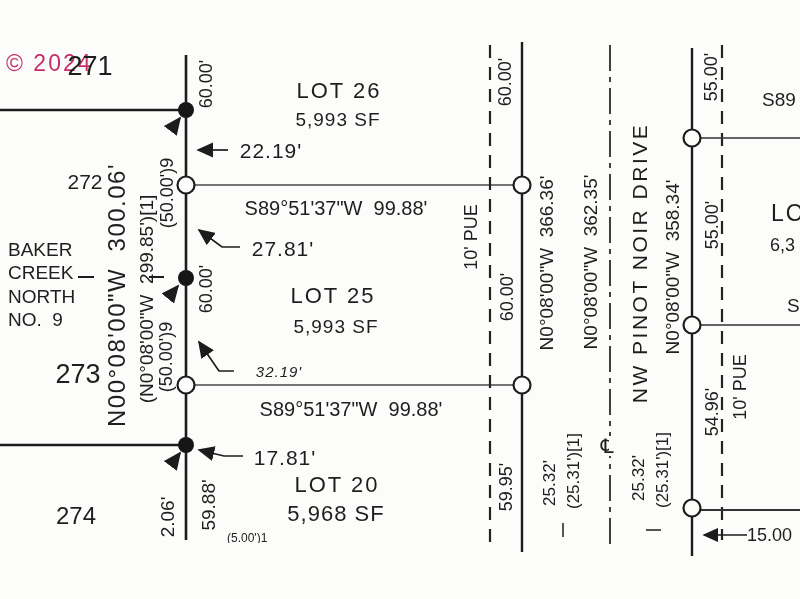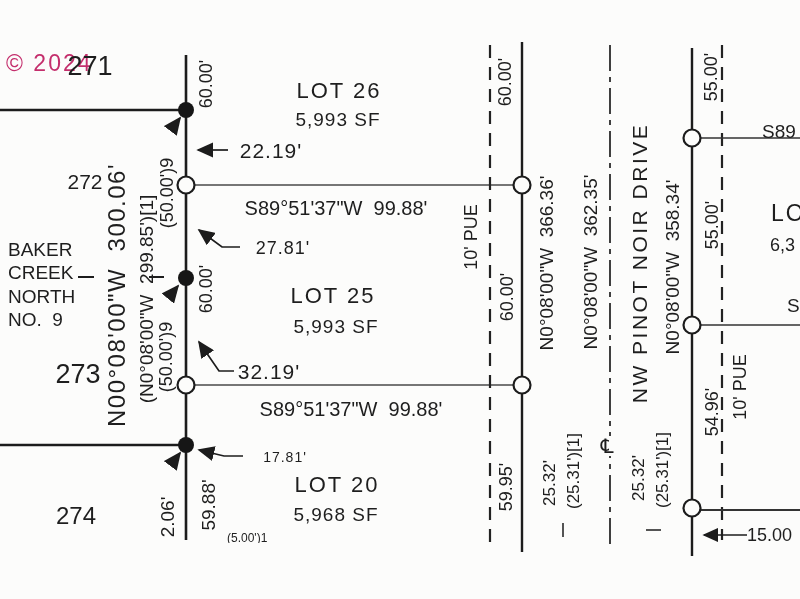--- a/index.html
+++ b/index.html
@@ -85,35 +85,35 @@
   <div class="t it" style="left:8px;top:240px;font-size:19px;">BAKER</div>
   <div class="t it" style="left:8px;top:263px;font-size:19px;">CREEK</div>
   <div class="t it" style="left:8px;top:287px;font-size:19px;">NORTH</div>
   <div class="t it" style="left:8px;top:310px;font-size:19px;">NO.  9</div>
 
   <div class="t c" style="left:339px;top:91px;font-size:22px;letter-spacing:2px;">LOT 26</div>
   <div class="t c" style="left:338px;top:119px;font-size:19px;letter-spacing:1px;">5,993 SF</div>
   <div class="t c" style="left:333px;top:296px;font-size:22px;letter-spacing:2px;">LOT 25</div>
   <div class="t c" style="left:336px;top:326px;font-size:19px;letter-spacing:1px;">5,993 SF</div>
   <div class="t c" style="left:337px;top:485px;font-size:22px;letter-spacing:2px;">LOT 20</div>
-  <div class="t c" style="left:336px;top:514px;font-size:19px;letter-spacing:1px;">5,968 SF</div>
+  <div class="t c" style="left:336px;top:514px;font-size:22px;letter-spacing:1px;">5,968 SF</div>
   <div class="clip" style="left:227px;top:528px;width:95px;">
     <span class="t" style="position:static;font-size:12px;">(5.00')1</span>
   </div>
 
   <div class="t" style="left:771px;top:202px;font-size:23px;letter-spacing:2px;">LO</div>
   <div class="t" style="left:770px;top:236px;font-size:18px;">6,3</div>
 
   <div class="t c" style="left:336px;top:208px;font-size:20px;">S89°51'37"W  99.88'</div>
   <div class="t c" style="left:351px;top:409px;font-size:20px;">S89°51'37"W  99.88'</div>
 
   <div class="t c" style="left:271px;top:150px;font-size:21px;letter-spacing:1px;">22.19'</div>
-  <div class="t c" style="left:283px;top:248px;font-size:18px;letter-spacing:1px;">27.81'</div>
-  <div class="t c" style="left:269px;top:371px;font-size:21px;letter-spacing:1px;">32.19'</div>
-  <div class="t c" style="left:285px;top:457px;font-size:14px;letter-spacing:1px;">17.81'</div>
+  <div class="t c" style="left:283px;top:248px;font-size:21px;letter-spacing:1px;">27.81'</div>
+  <div class="t c" style="left:279px;top:371px;font-size:15px;letter-spacing:1px;font-style:italic;">32.19'</div>
+  <div class="t c" style="left:285px;top:457px;font-size:21px;letter-spacing:1px;">17.81'</div>
 
   <div class="t r" style="left:117px;top:295px;font-size:24px;letter-spacing:1.5px;">N00°08'00"W  300.06'</div>
   <div class="t r" style="left:146px;top:299px;font-size:19px;">(N0°08'00"W  299.85')[1]</div>
   <div class="t r" style="left:167px;top:193px;font-size:18px;">(50.00')9</div>
   <div class="t r" style="left:166px;top:357px;font-size:18px;">(50.00')9</div>
   <div class="t r" style="left:206px;top:84px;font-size:18px;">60.00'</div>
   <div class="t r" style="left:206px;top:289px;font-size:18px;">60.00'</div>
   <div class="t r" style="left:208px;top:505px;font-size:19px;">59.88'</div>
   <div class="t r" style="left:167px;top:517px;font-size:19px;">2.06'</div>
 
@@ -131,17 +131,17 @@
   <div class="t r" style="left:639px;top:263px;font-size:21px;letter-spacing:2.5px;">NW PINOT NOIR DRIVE</div>
   <div class="t r" style="left:638px;top:478px;font-size:17px;">25.32'</div>
   <div class="t r" style="left:662px;top:470px;font-size:17px;">(25.31')[1]</div>
 
   <div class="t r" style="left:672px;top:267px;font-size:19px;">N0°08'00"W  358.34'</div>
   <div class="t r" style="left:711px;top:77px;font-size:18px;">55.00'</div>
   <div class="t r" style="left:712px;top:225px;font-size:18px;">55.00'</div>
   <div class="t r" style="left:712px;top:412px;font-size:18px;">54.96'</div>
   <div class="t r" style="left:740px;top:387px;font-size:18px;">10' PUE</div>
 
-  <div class="t" style="left:762px;top:122px;font-size:19px;">S89</div>
+  <div class="t" style="left:762px;top:90px;font-size:19px;">S89</div>
   <div class="t" style="left:787px;top:296px;font-size:19px;">S</div>
   <div class="t" style="left:747px;top:526px;font-size:18px;">15.00</div>
 
 </div>
 
 </body></html>

